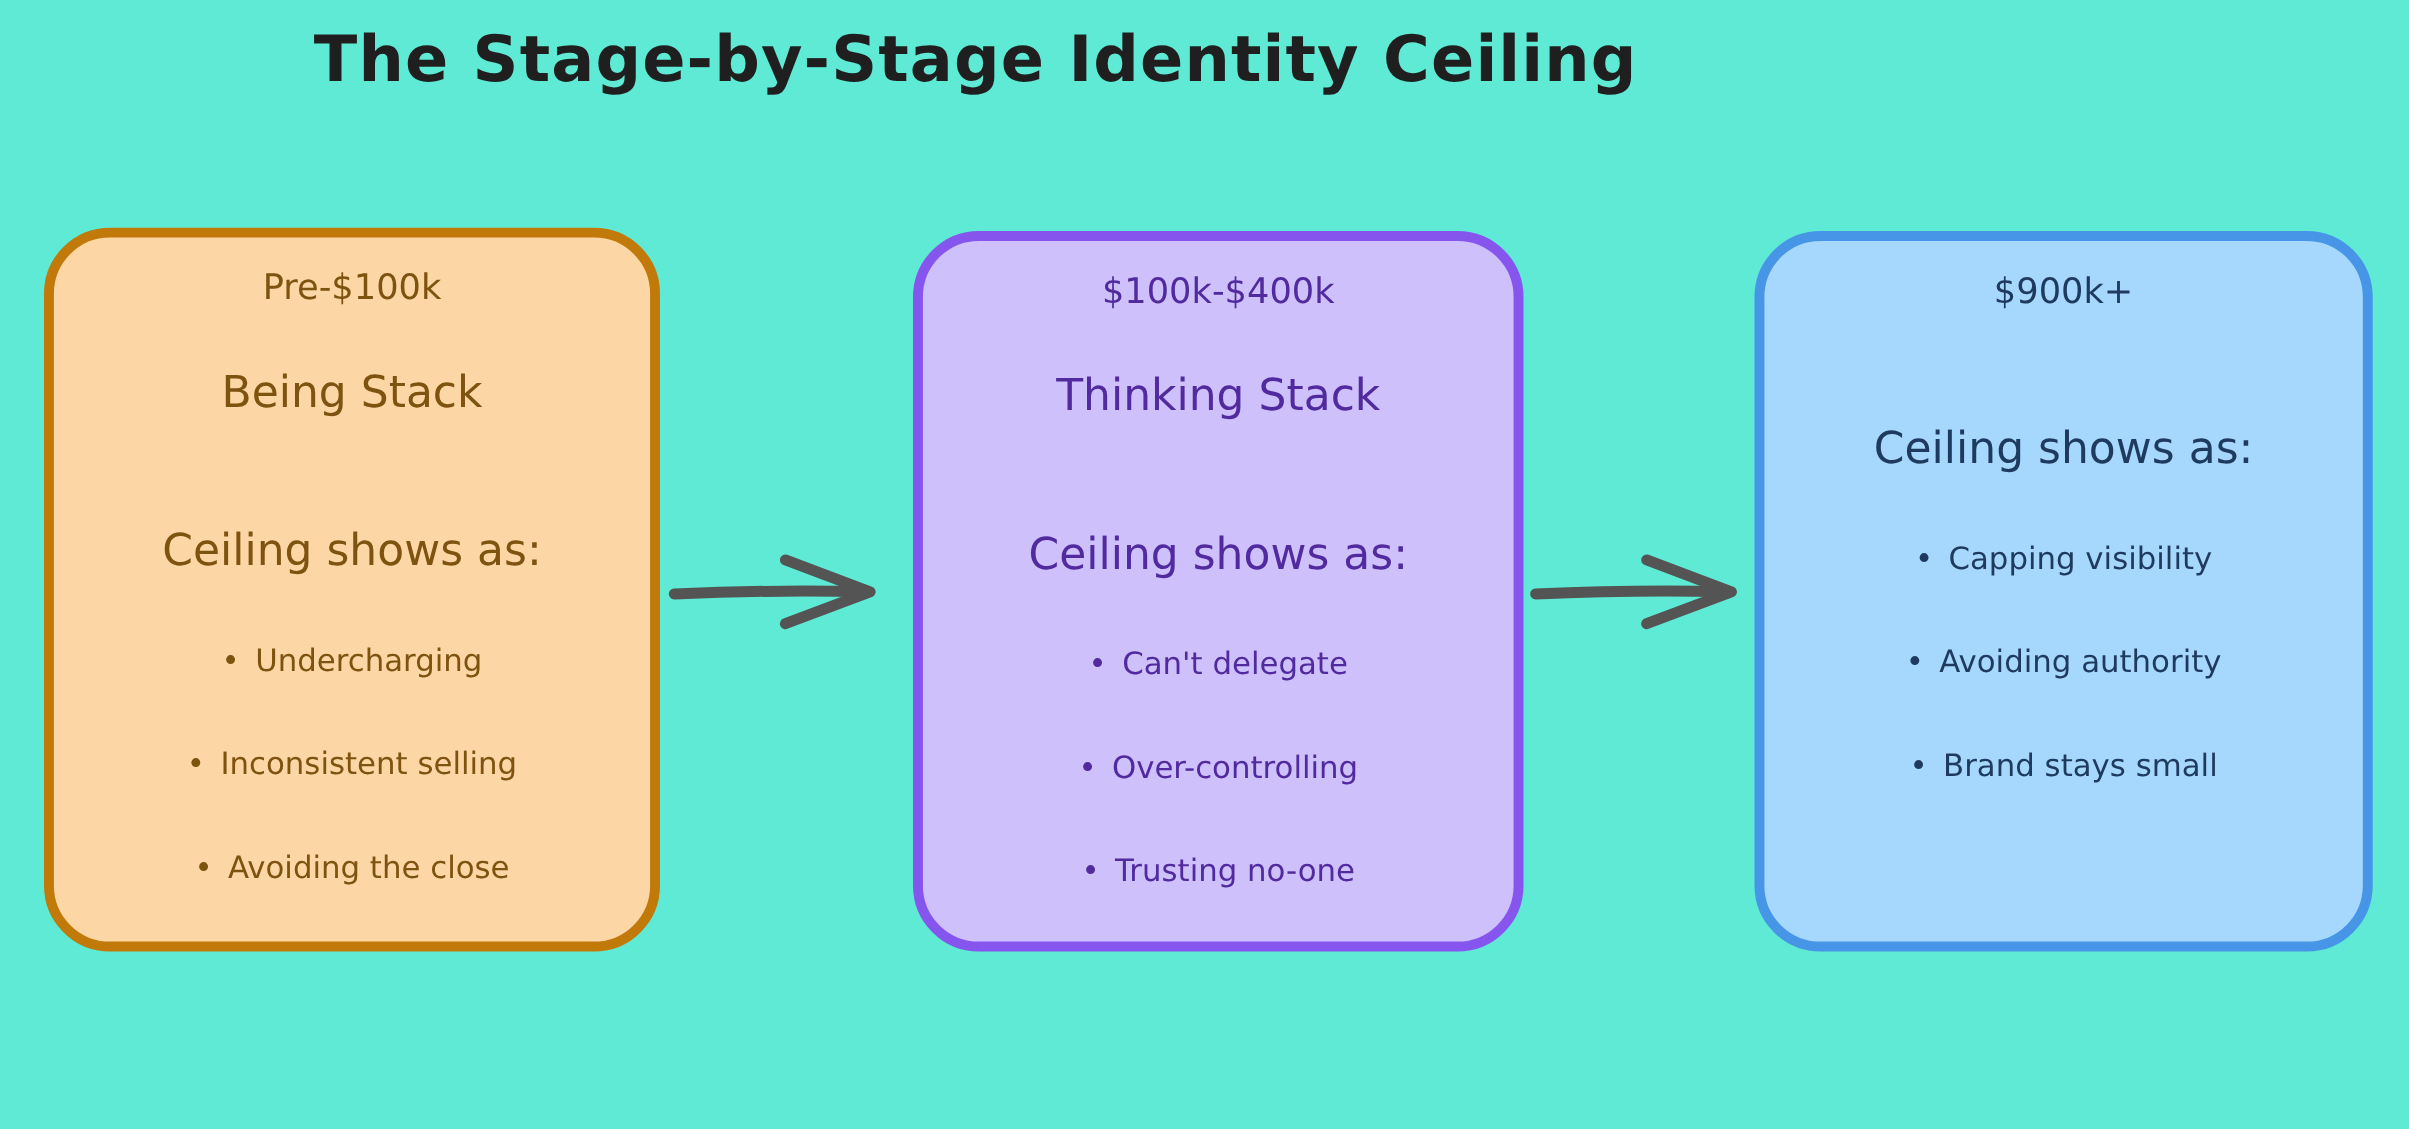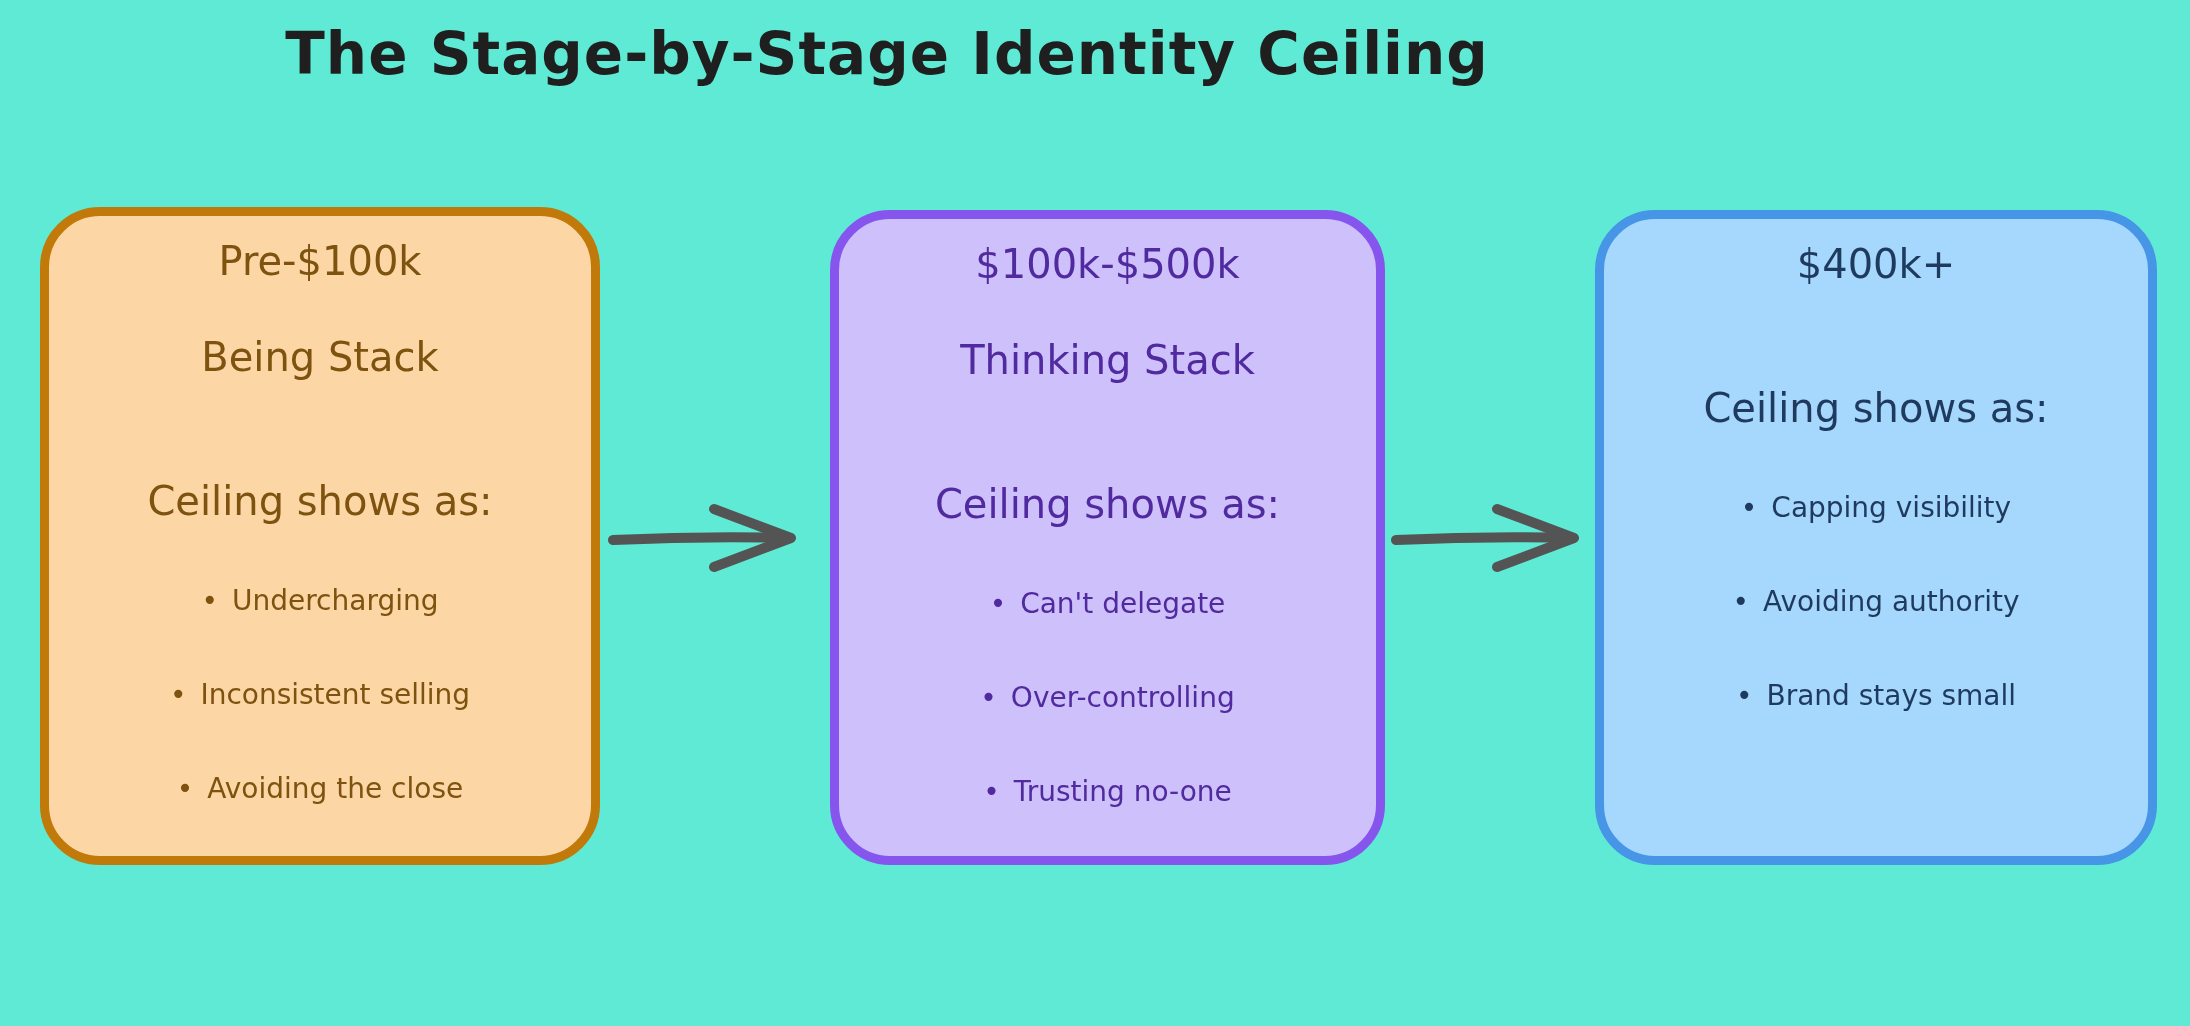--- a/index.html
+++ b/index.html
@@ -25,21 +25,21 @@
     border-radius:60px;
     border:9px solid;
     display:flex;
     flex-direction:column;
     align-items:center;
     text-align:center;
   }
   .stage-1{left:40px;top:207px;width:560px;height:658px;background:#fcd7a5;border-color:#c1790a;color:#7e520f;}
   .stage-2{left:830px;top:210px;width:555px;height:655px;background:#cec0fa;border-color:#8655ee;color:#502a9e;}
   .stage-3{left:1595px;top:210px;width:562px;height:655px;background:#a6d7fc;border-color:#4795e6;color:#1f3a5f;}
-  .stage-range{margin-top:20px;font-size:40px;line-height:50px;white-space:nowrap;}
+  .stage-range{margin-top:20px;font-size:32px;line-height:50px;white-space:nowrap;}
   .stage-stack{margin-top:46px;font-size:40px;line-height:50px;white-space:nowrap;}
   .ceiling-label{margin-top:94px;font-size:40px;line-height:50px;white-space:nowrap;}
   .bullet-line{margin-top:44px;font-size:28px;line-height:50px;white-space:nowrap;}
   .bullet-line.first{margin-top:50px;}
   .bullet-dot{margin-right:14px;}
   .flow-arrow{position:absolute;width:200px;height:90px;}
   .arrow-1{left:603px;top:493px;}
   .arrow-2{left:1386px;top:493px;}
   .diagram-footer{
     position:absolute;
@@ -66,35 +66,35 @@
     <div class="bullet-line"><span class="bullet-dot">•</span><span>Inconsistent selling</span></div>
     <div class="bullet-line"><span class="bullet-dot">•</span><span>Avoiding the close</span></div>
   </div>
 
   <svg class="flow-arrow arrow-1" viewBox="0 0 200 90">
     <path d="M10,47 Q100,43 186,45" fill="none" stroke="#545454" stroke-width="10" stroke-linecap="round"></path>
     <path d="M111,16 L188,45 L111,74" fill="none" stroke="#545454" stroke-width="10" stroke-linecap="round" stroke-linejoin="round"></path>
   </svg>
 
   <div class="stage-card stage-2" style="background: rgb(206, 192, 250); border-color: rgb(134, 85, 238); color: rgb(80, 42, 158);">
-    <div class="stage-range">$100k-$500k</div>
+    <div class="stage-range">$100k-$400k</div>
     <div class="stage-stack">Thinking Stack</div>
     <div class="ceiling-label">Ceiling shows as:</div>
     <div class="bullet-line first"><span class="bullet-dot">•</span><span>Can't delegate</span></div>
     <div class="bullet-line"><span class="bullet-dot">•</span><span>Over-controlling</span></div>
     <div class="bullet-line"><span class="bullet-dot">•</span><span>Trusting no-one</span></div>
   </div>
 
   <svg class="flow-arrow arrow-2" viewBox="0 0 200 90">
     <path d="M10,47 Q100,43 186,45" fill="none" stroke="#545454" stroke-width="10" stroke-linecap="round"></path>
     <path d="M111,16 L188,45 L111,74" fill="none" stroke="#545454" stroke-width="10" stroke-linecap="round" stroke-linejoin="round"></path>
   </svg>
 
   <div class="stage-card stage-3" style="background: rgb(166, 215, 252); border-color: rgb(71, 149, 230); color: rgb(31, 58, 95);">
-    <div class="stage-range">$400k+</div>
+    <div class="stage-range">$900k+</div>
     <div class="ceiling-label">Ceiling shows as:</div>
     <div class="bullet-line first"><span class="bullet-dot">•</span><span>Capping visibility</span></div>
     <div class="bullet-line"><span class="bullet-dot">•</span><span>Avoiding authority</span></div>
     <div class="bullet-line"><span class="bullet-dot">•</span><span>Brand stays small</span></div>
   </div>
 
 
 </div>
 
 </body></html>

